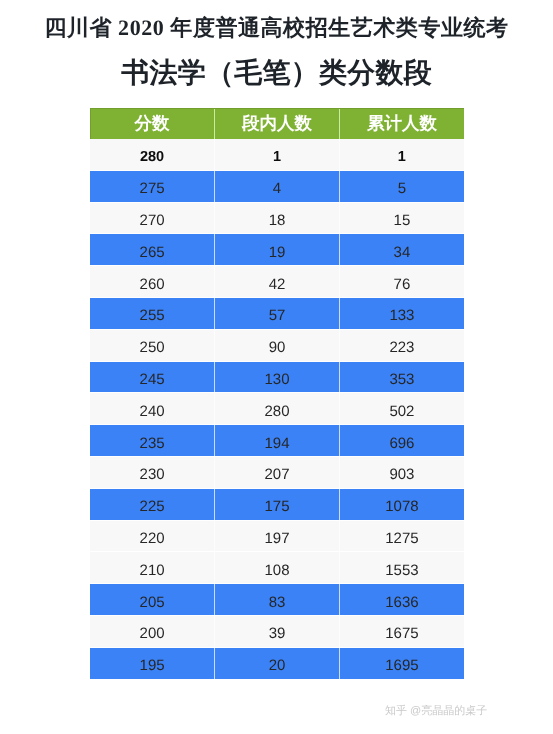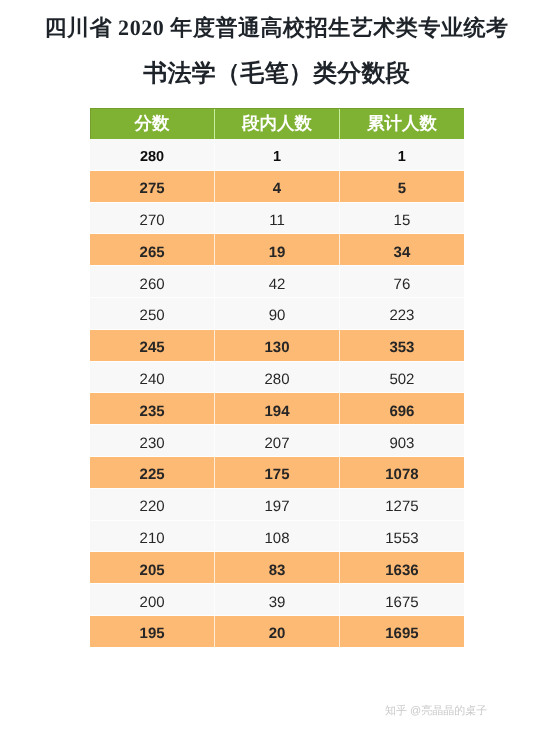--- a/index.html
+++ b/index.html
@@ -35,21 +35,21 @@
     margin-top: 9px;
   }
   .title-line1 {
     top: 7px;
     font-size: 22px;
     line-height: 24px;
     letter-spacing: 0.55px;
   }
   .title-line2 {
     top: 53px;
-    font-size: 24px;
+    font-size: 28px;
     line-height: 24px;
     letter-spacing: 0.25px;
   }
   .table-wrap {
     position: absolute;
     left: 90px;
     top: 108px;
     width: 374px;
   }
   table.scoretable {
@@ -75,21 +75,21 @@
     height: 25.8px;
     font-size: 15px;
     color: #262626;
     text-align: center;
     padding: 5px 0 0 0;
     border-left: 1.5px solid rgba(255,255,255,0.72);
     border-bottom: 1px solid #ffffff;
   }
   table.scoretable td:first-child { border-left: none; }
   tr.rowA td { background: #f8f8f8; }
-  tr.rowB td { background: #fdba74; font-weight: bold; }
+  tr.rowB td { background: #3b82f6; }
   tr.firstrow td { font-weight: bold; color: #0d0d0d; font-size: 14.5px; }
   .watermark {
     position: absolute;
     left: 385px;
     top: 701px;
     font-size: 11px;
     line-height: 20px;
     color: #c9c9c9;
     font-weight: 350;
     letter-spacing: 0px;
@@ -119,33 +119,38 @@
             <td>1</td>
             <td>1</td>
           </tr>
           <tr class="rowB">
             <td>275</td>
             <td>4</td>
             <td>5</td>
           </tr>
           <tr class="rowA">
             <td>270</td>
-            <td>11</td>
+            <td>18</td>
             <td>15</td>
           </tr>
           <tr class="rowB">
             <td>265</td>
             <td>19</td>
             <td>34</td>
           </tr>
           <tr class="rowA">
             <td>260</td>
             <td>42</td>
             <td>76</td>
           </tr>
+          <tr class="rowB">
+            <td>255</td>
+            <td>57</td>
+            <td>133</td>
+          </tr>
           <tr class="rowA">
             <td>250</td>
             <td>90</td>
             <td>223</td>
           </tr>
           <tr class="rowB">
             <td>245</td>
             <td>130</td>
             <td>353</td>
           </tr>

